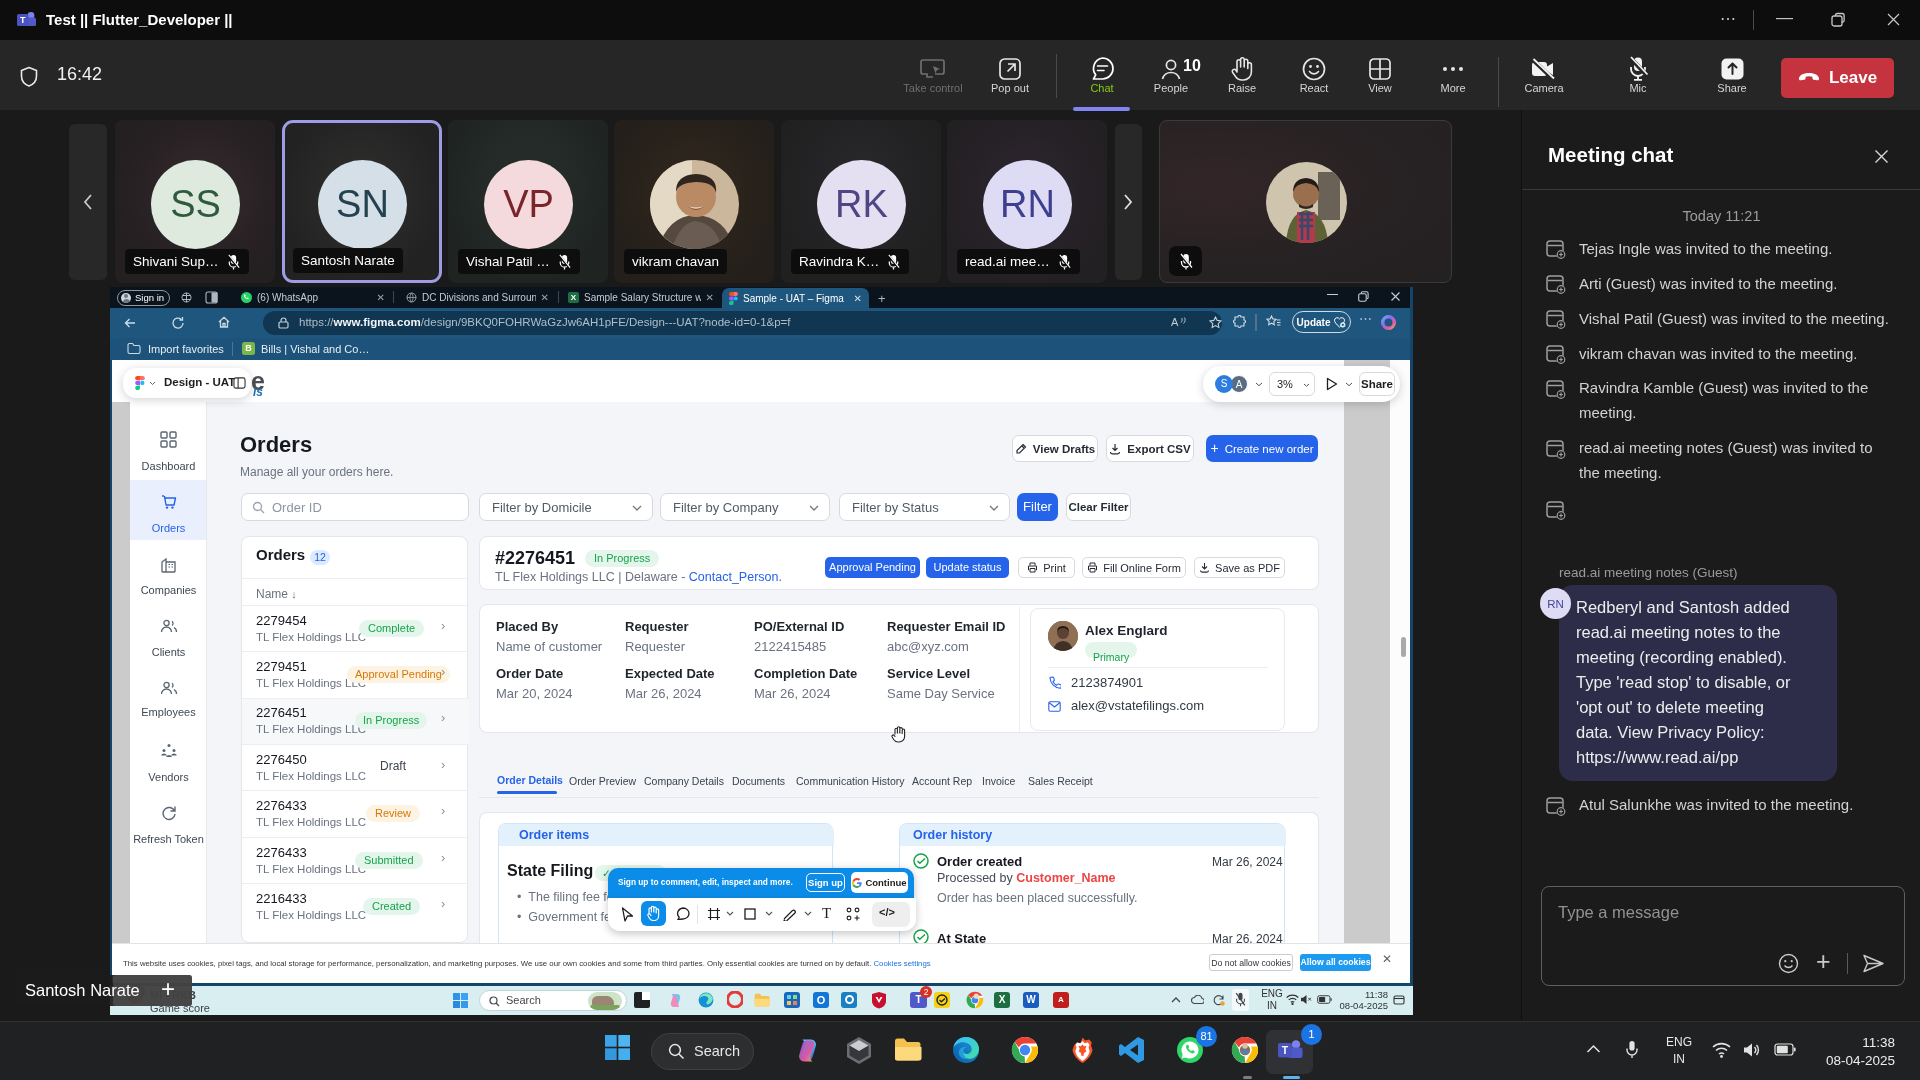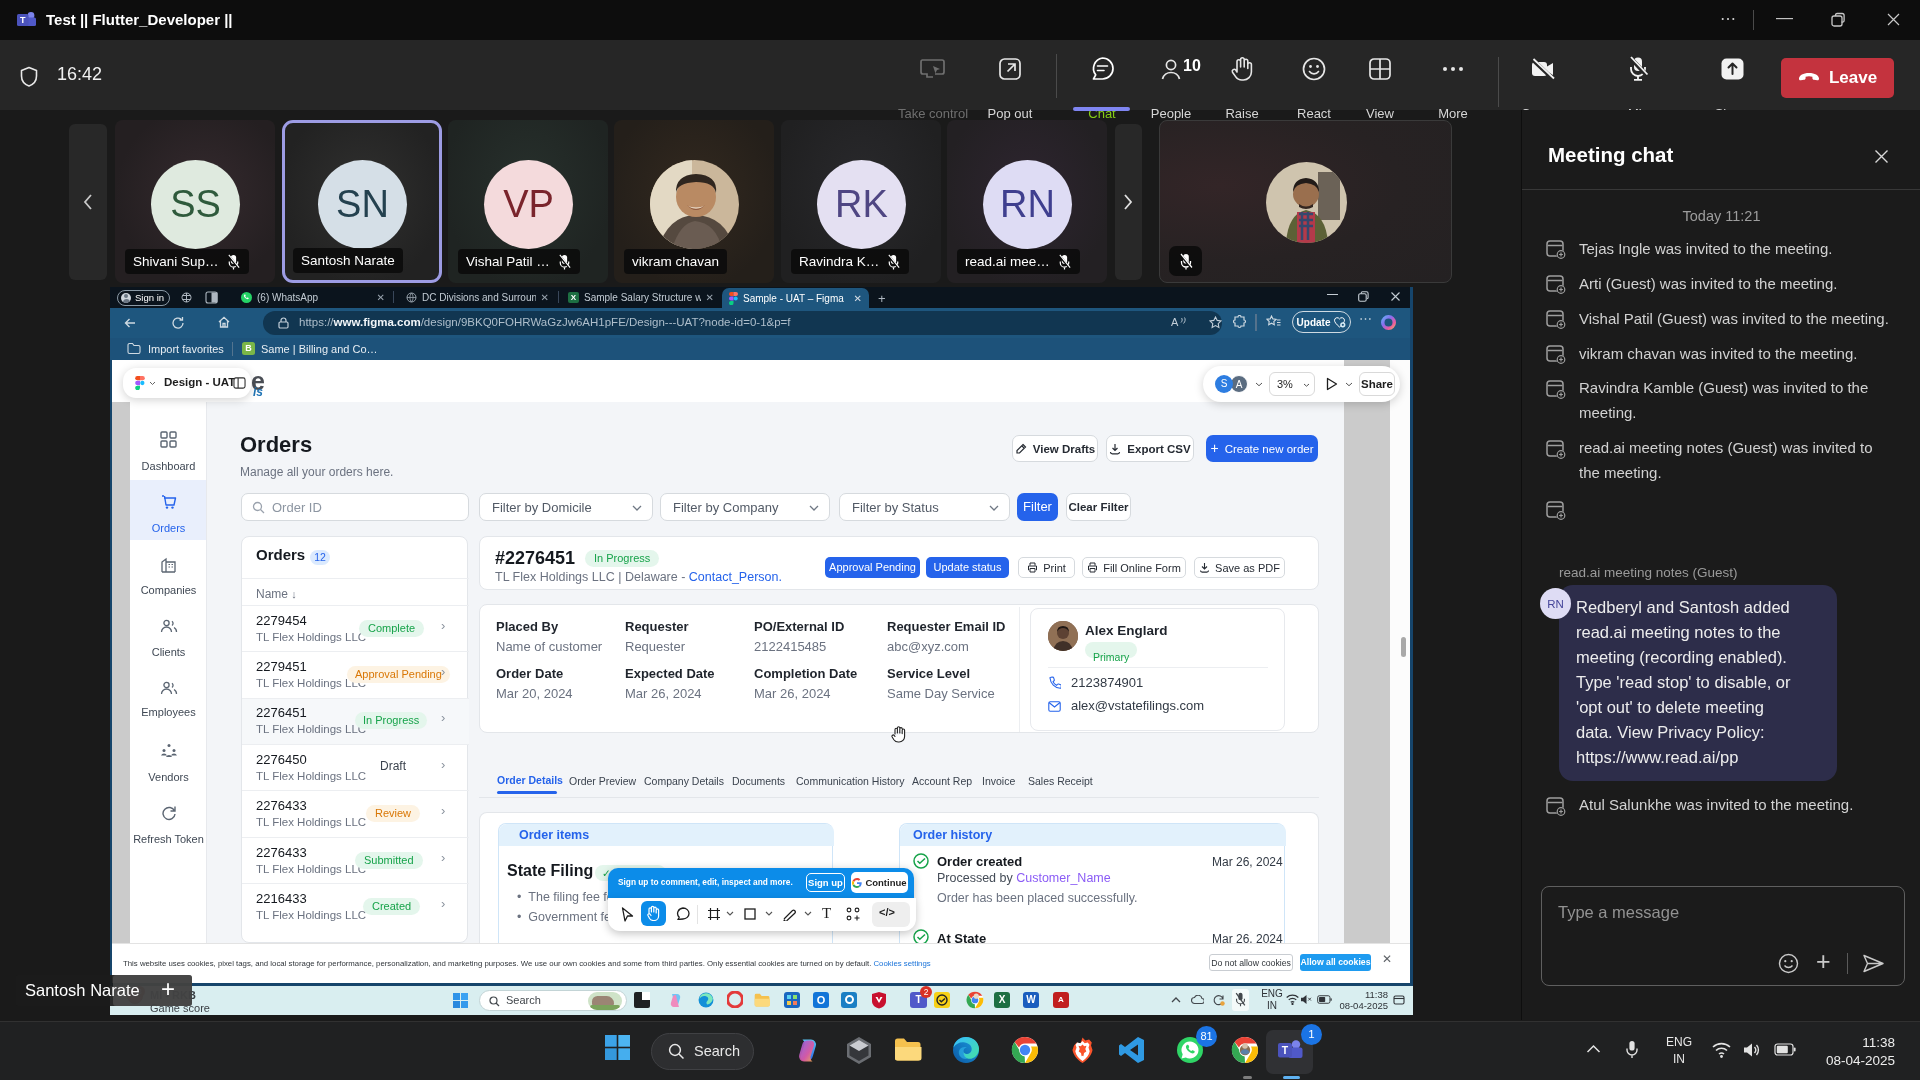--- a/index.html
+++ b/index.html
@@ -7,21 +7,21 @@
     font-family:"Liberation Sans", sans-serif; }
   .abs { position:absolute; }
   #root { position:relative; width:1920px; height:1080px; }
   
   #titlebar { left:0; top:0; width:1920px; height:40px; background:#0d0d0d; }
   #titlebar .title { left:46px; top:11px; color:#fff; font-size:15px; font-weight:700; }
   .winbtn { color:#c8c8c8; }
   
   #toolbar { left:0; top:40px; width:1920px; height:70px; background:#262626; }
   .tbitem { position:absolute; top:14px; width:80px; text-align:center; color:#dcdcdc; }
-  .tbitem .lbl { font-size:13px; margin-top:24px; color:#d6d6d6; }
+  .tbitem .lbl { font-size:11px; margin-top:0; color:#d6d6d6; }
   .tbitem.dim, .tbitem.dim .lbl { color:#6f6f6f; }
   .tbicon { height:28px; display:flex; align-items:flex-end; justify-content:center; }
   
   .tile { position:absolute; top:120px; height:163px; border-radius:8px; }
   .avatar { position:absolute; border-radius:50%; display:flex; align-items:center; justify-content:center; font-weight:400; }
   .nametag { position:absolute; left:10px; bottom:9px; height:25px; background:rgba(12,12,12,.92);
      border-radius:4px; color:#fff; font-size:13.5px; display:flex; align-items:center; padding:0 8px; gap:7px; }
   .navbtn { position:absolute; top:124px; height:156px; background:#282828; border-radius:6px;
      display:flex; align-items:center; justify-content:center; color:#bbb; }
   
@@ -422,21 +422,21 @@
         </svg>
     </div>
 
     <div class="abs" style="left:0;top:51px;width:1303px;height:22px;background:#1d527a">
       <svg class="abs" style="left:17px;top:4px" width="14" height="13" viewBox="0 0 14 13">
           <path d="M1 3 a1.5 1.5 0 0 1 1.5-1.5 h3 l1.5 2 h4.5 A1.5 1.5 0 0 1 13 5 v5 a1.5 1.5 0 0 1-1.5 1.5 h-9 A1.5 1.5 0 0 1 1 10Z" fill="none" stroke="#cfdae2" stroke-width="1.1"></path>
         </svg>
       <div class="abs" style="left:38px;top:4.5px;color:#e8eef3;font-size:11px">Import favorites</div>
       <div class="abs" style="left:122px;top:4px;width:1px;height:14px;background:#53748f"></div>
       <div class="abs" style="left:132px;top:4px;width:13px;height:13px;background:#7ab648;border-radius:2.5px;color:#fff;font-size:9px;font-weight:700;text-align:center;line-height:13px">B</div>
-      <div class="abs" style="left:151px;top:4.5px;color:#e8eef3;font-size:11px">Same | Billing and Co…</div>
+      <div class="abs" style="left:151px;top:4.5px;color:#e8eef3;font-size:11px">Bills | Vishal and Co…</div>
     </div>
 
     <div class="abs" id="figma" style="left:0;top:73px;width:1303px;height:583px;background:#fff;overflow:hidden">
       <div class="abs" style="left:2px;top:42px;width:18px;height:541px;background:#cbcbcb"></div>
       <div class="abs" style="left:1234px;top:0;width:46px;height:583px;background:#cbcbcb"></div>
       <div class="abs" style="left:1280px;top:0;width:20px;height:583px;background:#fcfcfc"></div>
       <div class="abs" style="left:1291px;top:277px;width:5px;height:20px;background:#a9a9a9;border-radius:3px"></div>
 
       <div class="abs" style="left:20px;top:0;width:1214px;height:583px;background:#fff">
 
@@ -672,21 +672,21 @@
 
           <div class="abs" style="left:419px;top:10px;width:386px;height:121px;background:#fff;border:1px solid #cfe5f8;border-radius:8px 8px 0 0;border-bottom:none">
             <div class="abs" style="left:0;top:0;width:386px;height:22px;background:#e2f1fc;border-radius:8px 8px 0 0"></div>
             <div class="abs" style="left:13px;top:4px;font-size:12.5px;font-weight:700;color:#2563eb">Order history</div>
             <svg class="abs" style="left:13px;top:29px" width="16" height="16" viewBox="0 0 16 16">
                 <circle cx="8" cy="8" r="7" fill="none" stroke="#17a34a" stroke-width="1.5"></circle>
                 <path d="M4.5 8 l2.3 2.3 L12 5.5" fill="none" stroke="#17a34a" stroke-width="1.5"></path>
               </svg>
             <div class="abs" style="left:37px;top:30px;font-size:13px;font-weight:700;color:#15191f">Order created</div>
             <div class="abs" style="left:312px;top:31px;font-size:12px;color:#323a45;white-space:nowrap">Mar 26, 2024</div>
-            <div class="abs" style="left:37px;top:47px;font-size:12.5px;color:#444c57">Processed by <span style="color:#8b5cf6;font-weight:400">Customer_Name</span></div>
+            <div class="abs" style="left:37px;top:47px;font-size:12.5px;color:#444c57">Processed by <span style="color:#ef4444;font-weight:700">Customer_Name</span></div>
             <div class="abs" style="left:37px;top:67px;font-size:12.5px;color:#6b7280">Order has been placed successfully.</div>
             <svg class="abs" style="left:13px;top:105px" width="16" height="16" viewBox="0 0 16 16">
                 <circle cx="8" cy="8" r="7" fill="none" stroke="#17a34a" stroke-width="1.5"></circle>
                 <path d="M4.5 8 l2.3 2.3 L12 5.5" fill="none" stroke="#17a34a" stroke-width="1.5"></path>
               </svg>
             <div class="abs" style="left:37px;top:107px;font-size:13px;font-weight:700;color:#15191f">At State</div>
             <div class="abs" style="left:312px;top:108px;font-size:12px;color:#323a45;white-space:nowrap">Mar 26, 2024</div>
           </div>
         </div>
       </div>

